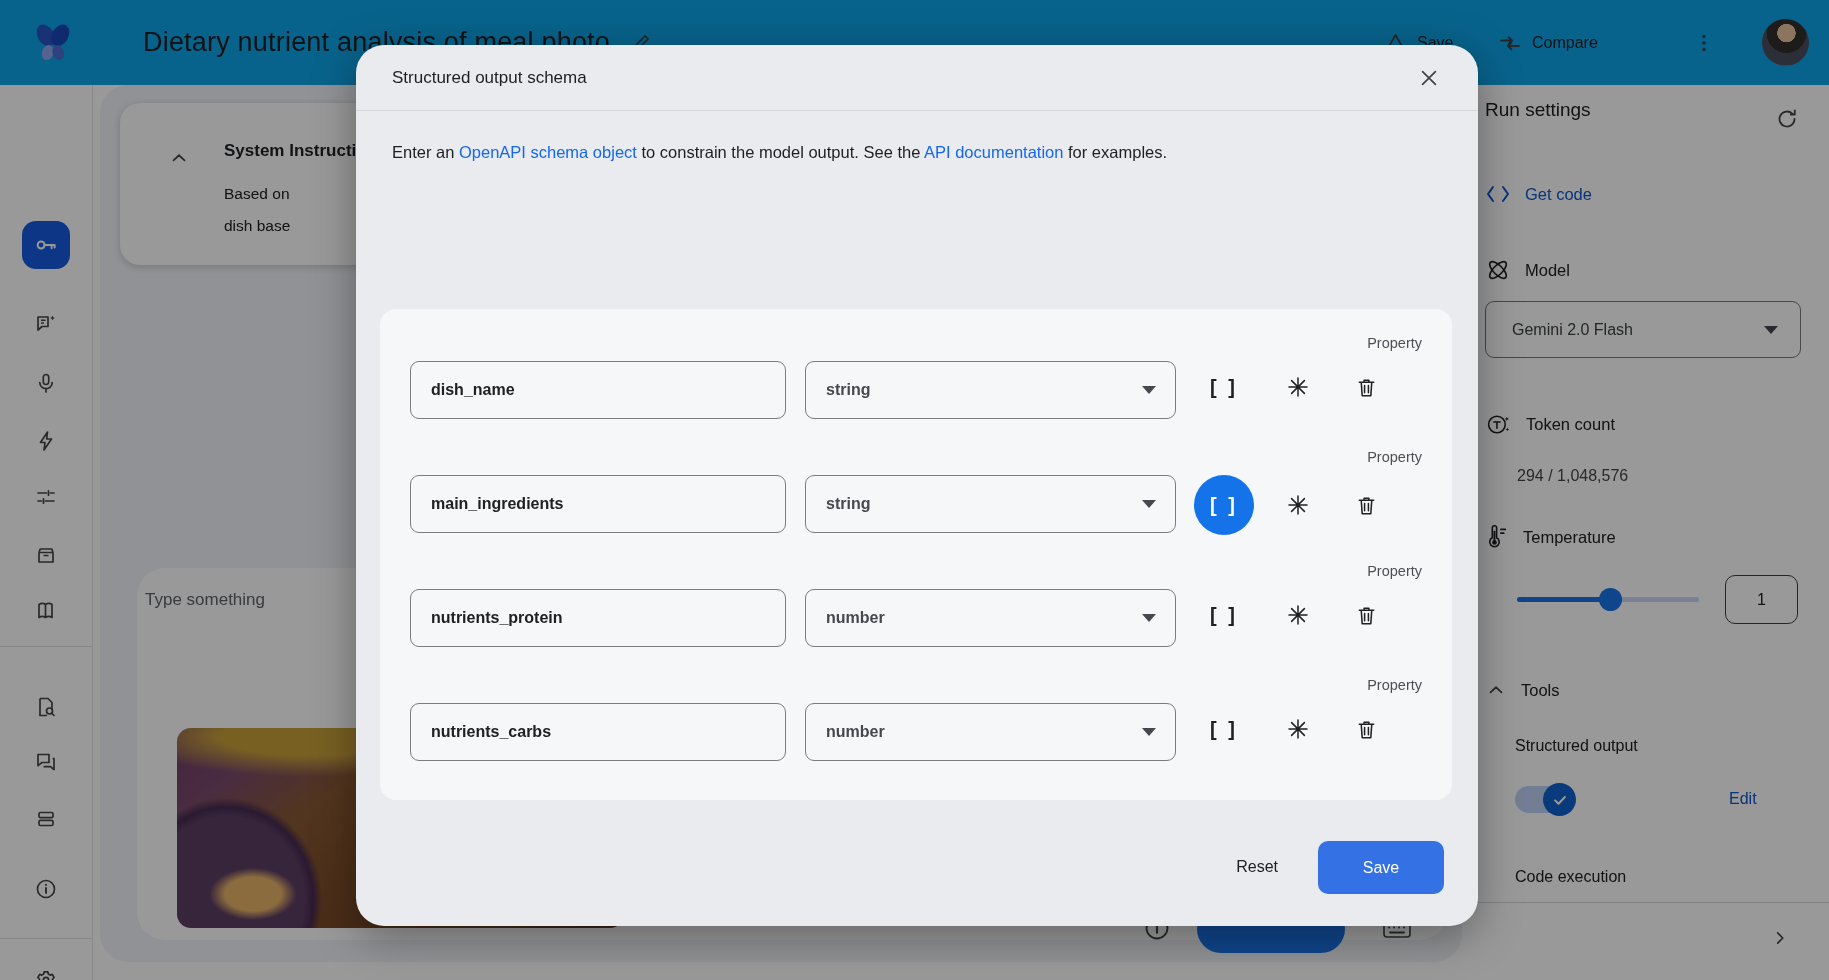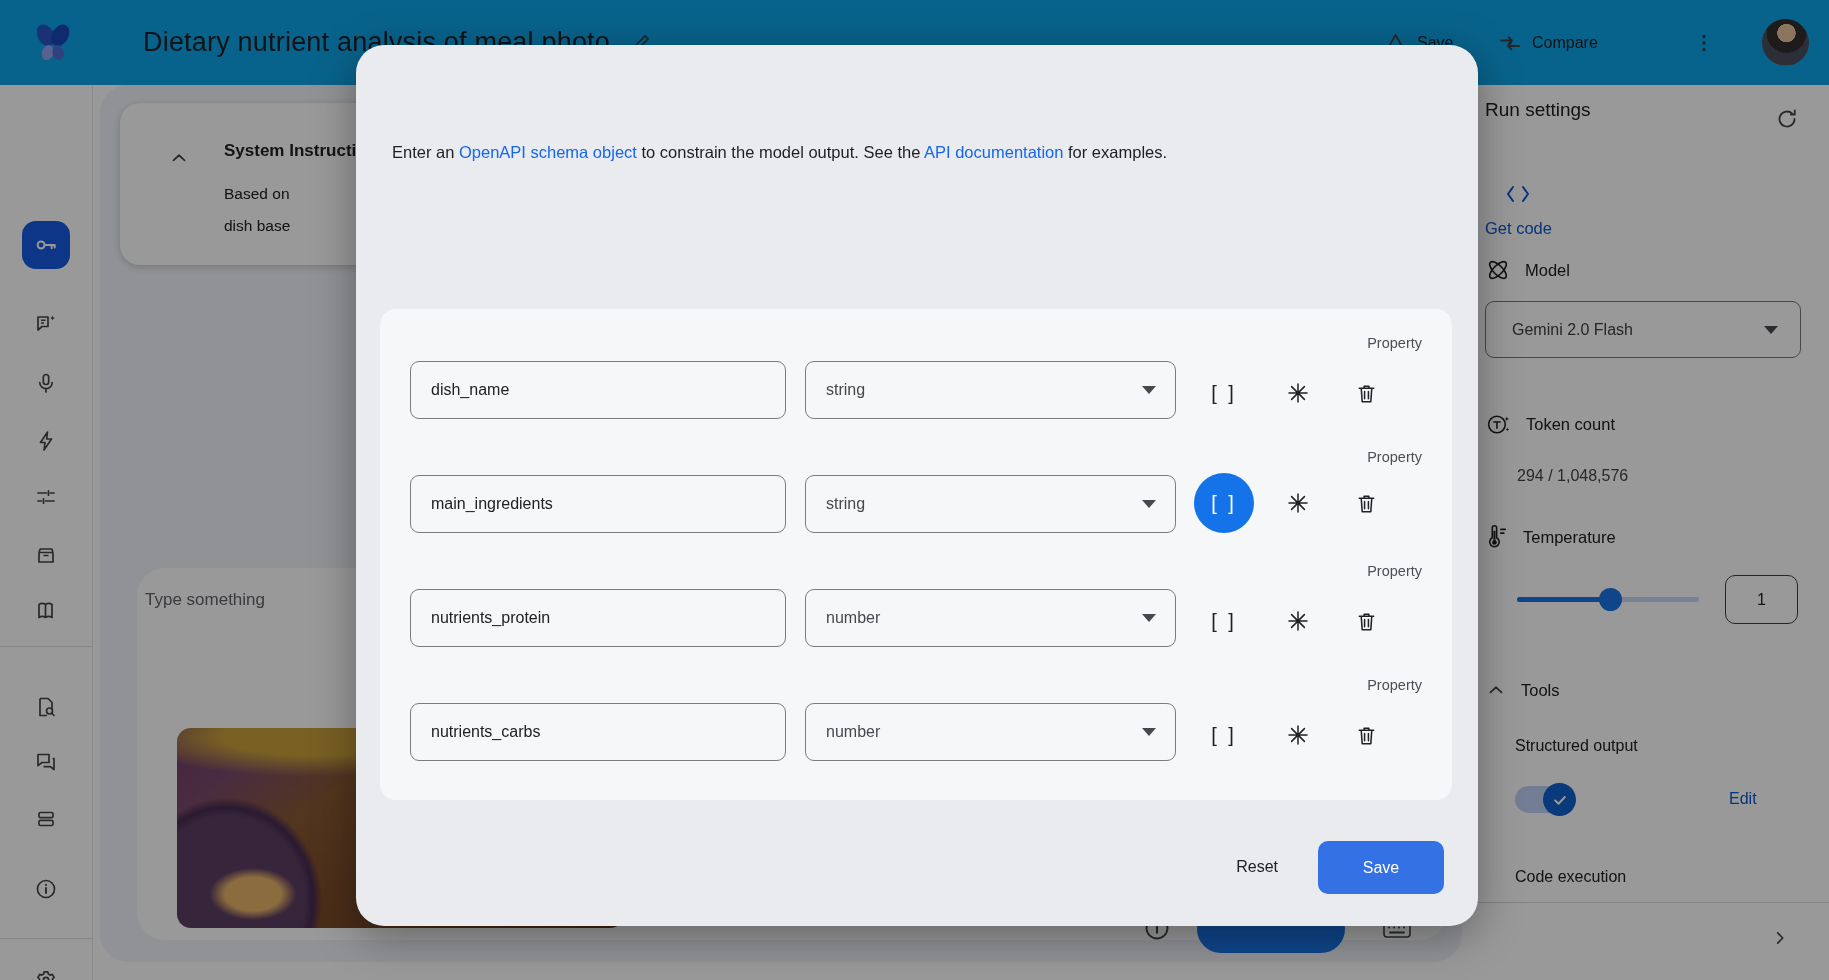--- a/index.html
+++ b/index.html
@@ -55,21 +55,21 @@
   .run-btn{position:absolute;left:1197px;top:905px;width:148px;height:48px;border-radius:24px;background:#1a73e8;
     display:flex;justify-content:center;gap:12px;color:#fff;font-size:16px;font-weight:500;}
   .run-short{opacity:.85;font-size:14px;}
   .kbd-icon{position:absolute;left:1382px;top:918px;color:#444746;}
 
   
   .runpanel{position:absolute;left:1477px;top:85px;width:352px;height:895px;background:#fff;}
   .rp-row{position:absolute;display:flex;align-items:center;gap:14px;color:#202124;}
   .rp-title{left:8px;top:14px;font-size:19px;font-weight:500;}
   .rp-refresh{position:absolute;right:30px;top:22px;color:#444746;}
-  .rp-getcode{left:8px;top:98px;color:#0b57d0;font-size:16.5px;font-weight:500;flex-direction:column;}
+  .rp-getcode{left:8px;top:98px;color:#0b57d0;font-size:16.5px;font-weight:500;}
   .rp-model{left:8px;top:172px;font-size:16.5px;font-weight:500;}
   .rp-select{position:absolute;left:8px;top:216px;width:316px;height:57px;border:1px solid #75787d;border-radius:9px;
     display:flex;align-items:center;justify-content:space-between;padding:0 22px 0 26px;box-sizing:border-box;
     font-size:16px;color:#3c4043;}
   .rp-token{left:8px;top:326px;font-size:16.5px;font-weight:500;}
   .rp-token-val{position:absolute;left:40px;top:366px;font-size:16px;color:#444746;margin-top:16px;}
   .rp-temp{left:4px;top:438px;font-size:16.5px;font-weight:500;}
   .slider-track{position:absolute;left:40px;top:512px;width:182px;height:5px;border-radius:3px;background:#c8d9f3;}
   .slider-fill{position:absolute;left:0;top:0;height:5px;width:90px;border-radius:3px;background:#1a73e8;}
   .slider-thumb{position:absolute;left:82px;top:-9px;width:23px;height:23px;border-radius:50%;background:#1a73e8;}
@@ -97,21 +97,21 @@
   .m-link{color:#1567f0;}
   .m-tabs{position:absolute;left:36px;top:197px;width:1050px;height:58px;display:flex;}
   .tab{flex:1;display:flex;align-items:center;justify-content:center;font-size:16px;font-weight:500;color:#5f6368;position:relative;}
   .tab.active{color:#1c4fa8;}
   .tab-underline{position:absolute;bottom:0;left:50%;transform:translateX(-50%);width:110px;height:4px;
     border-radius:4px 4px 0 0;background:#1c4fa8;}
   .m-card{position:absolute;left:24px;top:264px;width:1072px;height:491px;border-radius:16px;background:#f6f7f9;
     box-sizing:border-box;padding:26px 30px 0 30px;overflow:hidden;}
   .prow{margin-bottom:30px;}
   .prow-label{font-size:14.5px;color:#4c4f55;margin-bottom:10px;text-align:right;}
-  .prow-fields{display:flex;align-items:flex-end;height:58px;}
+  .prow-fields{display:flex;align-items:flex-start;height:58px;font-weight:bold;}
   .p-input{width:376px;height:58px;border:1px solid #797c80;border-radius:9px;box-sizing:border-box;
     display:flex;align-items:center;padding:0 20px;font-size:16px;color:#202124;background:transparent;}
   .p-select{margin-left:19px;width:371px;height:58px;border:1px solid #797c80;border-radius:9px;box-sizing:border-box;
     display:flex;align-items:center;justify-content:space-between;padding:0 19px 0 20px;font-size:16px;color:#45484d;}
   .caret{width:0;height:0;border-left:7px solid transparent;border-right:7px solid transparent;border-top:8px solid #45484d;}
   .row-icons{margin-left:22px;display:flex;align-items:center;gap:28px;}
   .array-btn{width:52px;height:52px;border-radius:50%;display:flex;align-items:center;justify-content:center;
     font-size:20px;letter-spacing:3px;color:#202124;white-space:pre;}
   .array-btn.active{width:60px;height:60px;background:#1573e9;color:#fff;margin:0 -4px;}
   .icon-btn{width:40px;height:40px;display:flex;align-items:center;justify-content:center;color:#202124;}
@@ -346,20 +346,28 @@
       <svg width="22" height="22" viewBox="0 0 24 24" fill="none" stroke="currentColor" stroke-width="1.9" stroke-linecap="round" stroke-linejoin="round">
           <path d="M9.5 6.5 15 12l-5.5 5.5"></path>
         </svg>
     </span>
   </div>
 </div>
 
 <div class="backdrop"></div>
 
 <div class="modal">
+  <div class="m-header">
+    <span class="m-title">Structured output schema</span>
+    <span class="m-close">
+      <svg width="22" height="22" viewBox="0 0 24 24" fill="none" stroke="currentColor" stroke-width="1.8" stroke-linecap="round">
+          <path d="M5 5l14 14M19 5 5 19"></path>
+        </svg>
+    </span>
+  </div>
   <div class="m-desc">
     <span>Enter an </span><span class="m-link">OpenAPI schema object</span><span> to constrain the model output. See the </span><span class="m-link">API documentation</span><span> for examples.</span>
   </div>
 
   <div class="m-card">
 
     <div class="prow">
       <div class="prow-label">Property</div>
       <div class="prow-fields">
         <div class="p-input">dish_name</div>

